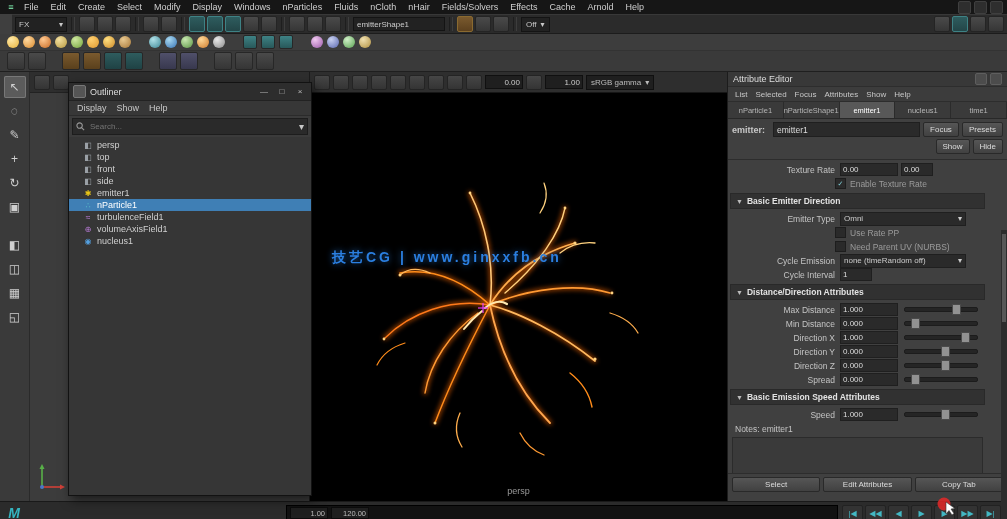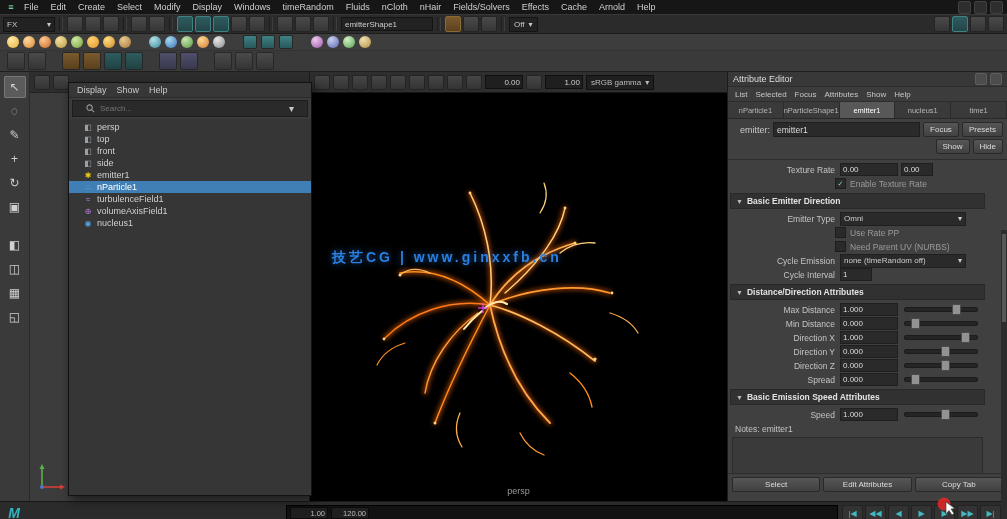--- a/index.html
+++ b/index.html
@@ -6,21 +6,21 @@
   #app{width:1007px;height:519px;background:#3f3f3f;position:relative;overflow:hidden;
        font-family:"Liberation Sans",sans-serif;color:#c8c8c8;font-size:10px;}
   
   .menubar{height:14px;background:#161616;display:flex;align-items:center;padding:0 4px;}
   .menu-icon{width:14px;text-align:center;color:#8fb;font-size:9px;}
   .menu-item{padding:0 6px;font-size:9px;line-height:14px;color:#cfcfcf;white-space:nowrap;}
   .mb-spacer{flex:1;}
   .mb-ic{width:11px;height:11px;background:#2e2e2e;border:1px solid #3f3f3f;margin-left:3px;border-radius:2px;}
   
   .statusline{height:18px;background:#2b2b2b;border-top:1px solid #383838;border-bottom:1px solid #1c1c1c;
-              display:flex;align-items:center;padding:0 3px;gap:2px;}
+              display:flex;align-items:center;padding:0 3px;gap:2px;margin-left:12px;}
   .menuset{width:44px;height:13px;background:#222;border:1px solid #141414;display:flex;align-items:center;
            justify-content:space-between;padding:0 3px;font-size:8px;}
   .sl-sep{width:2px;height:14px;border-left:1px solid #1e1e1e;border-right:1px solid #3d3d3d;margin:0 2px;}
   .sbtn{width:14px;height:14px;border-radius:2px;background:linear-gradient(#4a4a4a,#363636);border:1px solid #242424;}
   .sbtn.t{background:linear-gradient(#2e5c5e,#234648);border-color:#3e8285;}
   .sbtn.o{background:linear-gradient(#7a5a2e,#5d411e);border-color:#8a6a30;}
   .sl-input{width:84px;height:12px;background:#222;border:1px solid #141414;color:#ccc;font-size:8px;padding:0 3px;outline:none;}
   .sl-drop{height:13px;background:#222;border:1px solid #141414;display:flex;align-items:center;gap:4px;padding:0 4px;font-size:8px;}
   
   .shelf1{height:16px;background:#3d3d3d;display:flex;align-items:center;padding:0 7px;gap:4px;border-bottom:1px solid #333;}
@@ -42,21 +42,21 @@
   .axis{position:absolute;left:6px;bottom:8px;}
   
   .outliner{position:absolute;left:38px;top:10px;width:242px;height:412px;background:#3b3b3b;border:1px solid #121212;
             box-shadow:3px 4px 10px rgba(0,0,0,.55);display:flex;flex-direction:column;z-index:5;}
   .ow-title{height:17px;background:#2d2d2d;display:flex;align-items:center;padding:0 4px;gap:4px;border-bottom:1px solid #222;}
   .ow-appicon{width:11px;height:11px;background:#555;border:1px solid #777;border-radius:2px;}
   .ow-title .ttl{flex:1;font-size:9px;color:#ddd;}
   .wbtn{width:14px;height:13px;display:flex;align-items:center;justify-content:center;font-size:8px;color:#bbb;}
   .ow-menus{height:14px;display:flex;gap:2px;padding:0 4px;align-items:center;background:#373737;border-bottom:1px solid #2b2b2b;}
   .ow-menu{font-size:9px;padding:0 4px;}
-  .ow-search{height:15px;margin:2px 3px;background:#2a2a2a;border:1px solid #1d1d1d;display:flex;align-items:center;padding:0 13px;gap:3px;}
+  .ow-search{height:15px;margin:2px 3px;background:#2a2a2a;border:1px solid #1d1d1d;display:flex;align-items:center;padding:0 3px;gap:3px;}
   .ow-search input{flex:1;background:none;border:none;color:#bbb;font-size:8px;outline:none;}
   .ow-list{flex:1;background:#363636;padding-top:2px;overflow:hidden;}
   .oitem{height:12px;display:flex;align-items:center;gap:4px;padding-left:14px;font-size:9px;color:#d0d0d0;}
   .oitem.sel{background:#3f7fb5;color:#fff;}
   .oicon{width:10px;text-align:center;font-size:8px;}
   .ic-camera{color:#9aa0a6;} .ic-emitter{color:#e8c516;} .ic-particles{color:#5bc2c9;}
   .ic-field{color:#c07fe0;} .ic-nucleus{color:#54a0e0;}
   
   .viewport{width:417px;background:#000;position:relative;display:flex;flex-direction:column;box-sizing:border-box;}
   .vp-toolbar{height:20px;background:#2e2e2e;border-bottom:1px solid #161616;display:flex;align-items:center;gap:3px;padding:0 4px;}
@@ -72,21 +72,21 @@
   .ae-top{height:14px;display:flex;align-items:center;gap:3px;padding:0 5px;background:#383838;border-bottom:1px solid #2d2d2d;}
   .ae-top .ttl{flex:1;font-size:9px;color:#ddd;}
   .ae-top-ic{width:10px;height:10px;background:#4c4c4c;border:1px solid #5e5e5e;border-radius:2px;}
   .ae-menus{height:14px;display:flex;align-items:center;padding:0 3px;background:#3c3c3c;border-bottom:1px solid #2d2d2d;}
   .ae-menu{font-size:8px;padding:0 4px;}
   .ae-tabs{height:16px;display:flex;background:#333;border-bottom:1px solid #282828;}
   .ae-tab{flex:1;display:flex;align-items:center;justify-content:center;font-size:7.5px;color:#b5b5b5;background:#3a3a3a;
           border-right:1px solid #2b2b2b;overflow:hidden;white-space:nowrap;}
   .ae-tab.active{background:#585858;color:#fff;}
   .ae-node{padding:3px 4px 1px;display:flex;gap:3px;align-items:center;}
-  .ae-node-label{font-size:9px;width:38px;text-align:right;}
+  .ae-node-label{font-size:9px;width:38px;font-weight:bold;}
   .ae-name{flex:1;height:13px;background:#2a2a2a;border:1px solid #1f1f1f;font-size:8.5px;display:flex;align-items:center;padding:0 3px;color:#ddd;}
   .ae-btn{height:13px;background:linear-gradient(#565656,#414141);border:1px solid #292929;font-size:8px;color:#ddd;
           display:flex;align-items:center;justify-content:center;padding:0 6px;border-radius:2px;white-space:nowrap;}
   .ae-node2{display:flex;justify-content:flex-end;gap:3px;padding:1px 4px 3px;}
   .ae-divider{height:1px;background:#2d2d2d;margin:2px 0;}
   .ae-body{flex:1;overflow:hidden;padding-right:20px;}
   .ae-row{display:flex;align-items:center;height:13px;margin:1px 3px;}
   .ae-label{width:104px;text-align:right;padding-right:5px;font-size:8.5px;color:#c4c4c4;white-space:nowrap;overflow:hidden;}
   .ae-field{width:52px;height:11px;background:#2a2a2a;border:1px solid #1f1f1f;color:#ddd;font-size:8px;
             display:flex;align-items:center;padding:0 2px;flex-shrink:0;}
@@ -127,21 +127,21 @@
 
   <div class="menubar">
     <span class="menu-icon">≡</span>
     <span class="menu-item">File</span>
     <span class="menu-item">Edit</span>
     <span class="menu-item">Create</span>
     <span class="menu-item">Select</span>
     <span class="menu-item">Modify</span>
     <span class="menu-item">Display</span>
     <span class="menu-item">Windows</span>
-    <span class="menu-item">timeRandom</span>
+    <span class="menu-item">nParticles</span>
     <span class="menu-item">Fluids</span>
     <span class="menu-item">nCloth</span>
     <span class="menu-item">nHair</span>
     <span class="menu-item">Fields/Solvers</span>
     <span class="menu-item">Effects</span>
     <span class="menu-item">Cache</span>
     <span class="menu-item">Arnold</span>
     <span class="menu-item">Help</span>
     <span class="mb-spacer"></span>
     <span class="mb-ic"></span>
@@ -255,20 +255,27 @@
       </div>
       <svg class="axis" width="30" height="30" viewBox="0 0 30 30">
         <line x1="6" y1="24" x2="24" y2="24" stroke="#d04038" stroke-width="1.6"></line>
         <polygon points="24,21.5 29,24 24,26.5" fill="#d04038"></polygon>
         <line x1="6" y1="24" x2="6" y2="6" stroke="#58b048" stroke-width="1.6"></line>
         <polygon points="3.5,6 6,1 8.5,6" fill="#58b048"></polygon>
         <circle cx="6" cy="24" r="2" fill="#4878c8"></circle>
       </svg>
 
       <div class="outliner">
+        <div class="ow-title">
+          <span class="ow-appicon"></span>
+          <span class="ttl">Outliner</span>
+          <span class="wbtn">—</span>
+          <span class="wbtn">□</span>
+          <span class="wbtn">×</span>
+        </div>
         <div class="ow-menus">
           <span class="ow-menu">Display</span>
           <span class="ow-menu">Show</span>
           <span class="ow-menu">Help</span>
         </div>
         <div class="ow-search">
           <svg width="9" height="9" viewBox="0 0 10 10">
             <circle cx="4" cy="4" r="3" fill="none" stroke="#999" stroke-width="1.2"></circle>
             <line x1="6.2" y1="6.2" x2="9" y2="9" stroke="#999" stroke-width="1.2"></line>
           </svg>

